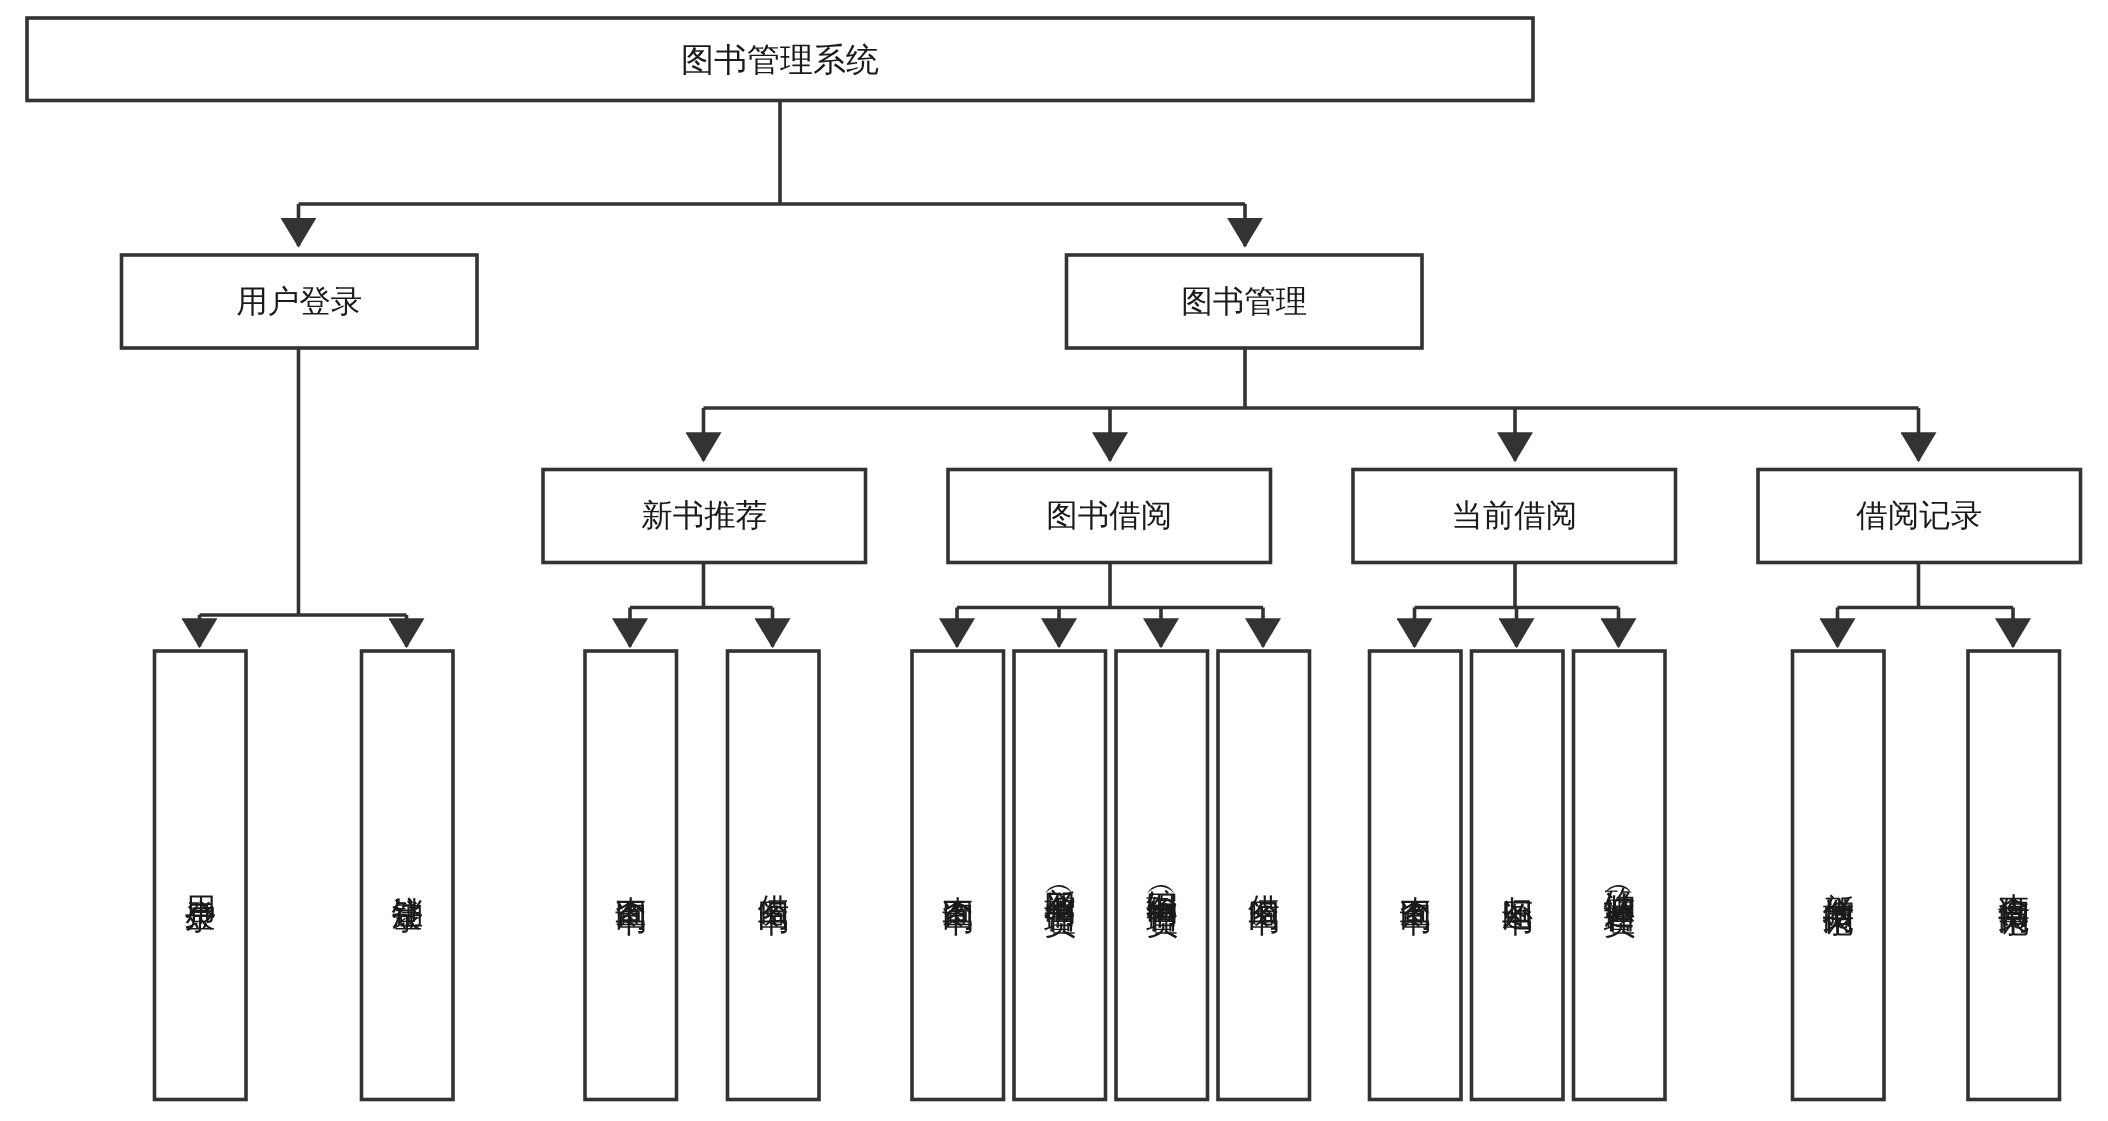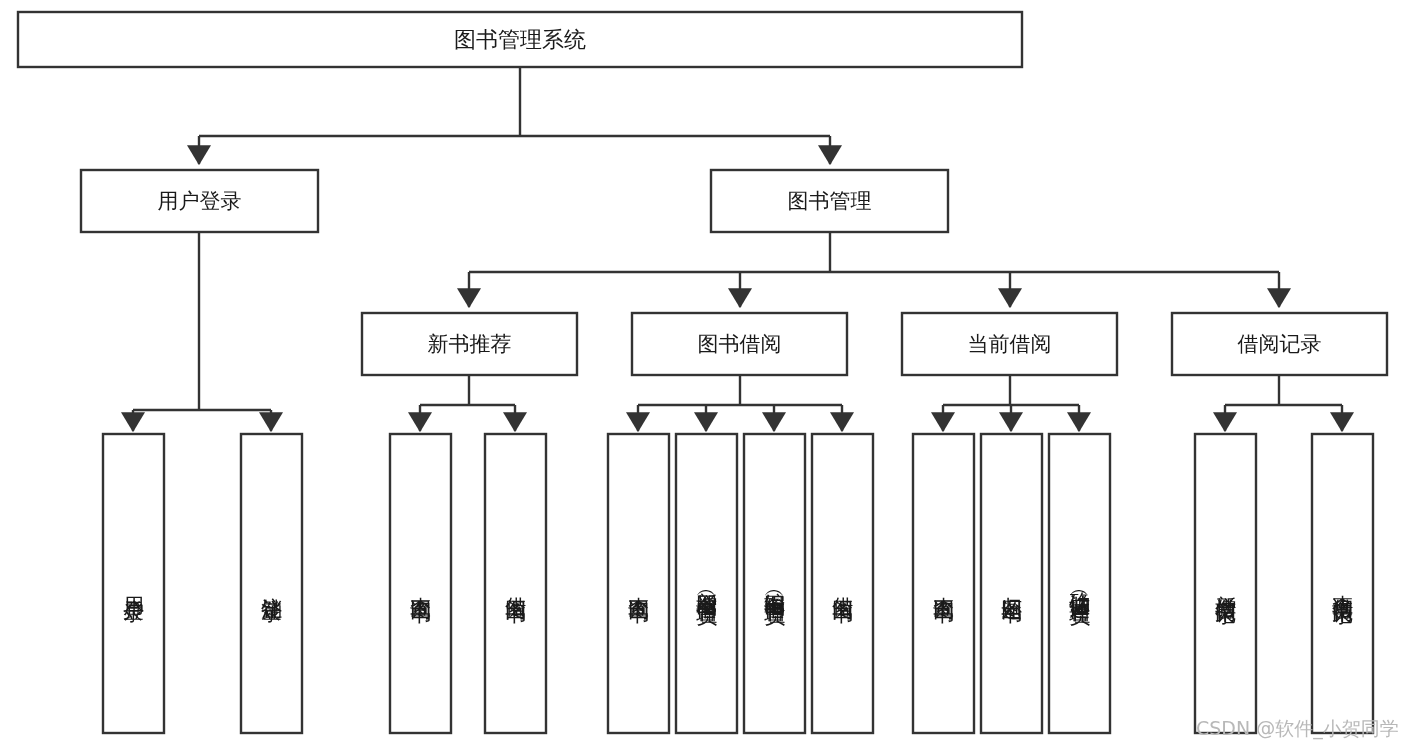--- a/index.html
+++ b/index.html
@@ -185,15 +185,14 @@
   <div class="vlabel" style="left:744px; top:434px; width:61px; height:299px;">编辑图书（管理员）</div>
   <div class="vlabel" style="left:812px; top:434px; width:61px; height:299px;">借阅图书</div>
 
   <div class="vlabel" style="left:913px; top:434px; width:61px; height:299px;">查询图书</div>
   <div class="vlabel" style="left:981px; top:434px; width:61px; height:299px;">归还图书</div>
   <div class="vlabel" style="left:1049px; top:434px; width:61px; height:299px;">确认归还（管理员）</div>
 
   <div class="vlabel" style="left:1195px; top:434px; width:61px; height:299px;">新增借阅记录</div>
   <div class="vlabel" style="left:1312px; top:434px; width:61px; height:299px;">查询借阅记录</div>
 
-  <div class="watermark" style="left:1196px; top:716px;">CSDN @软件_小贺同学</div>
 
 </div>
 
 </body></html>

